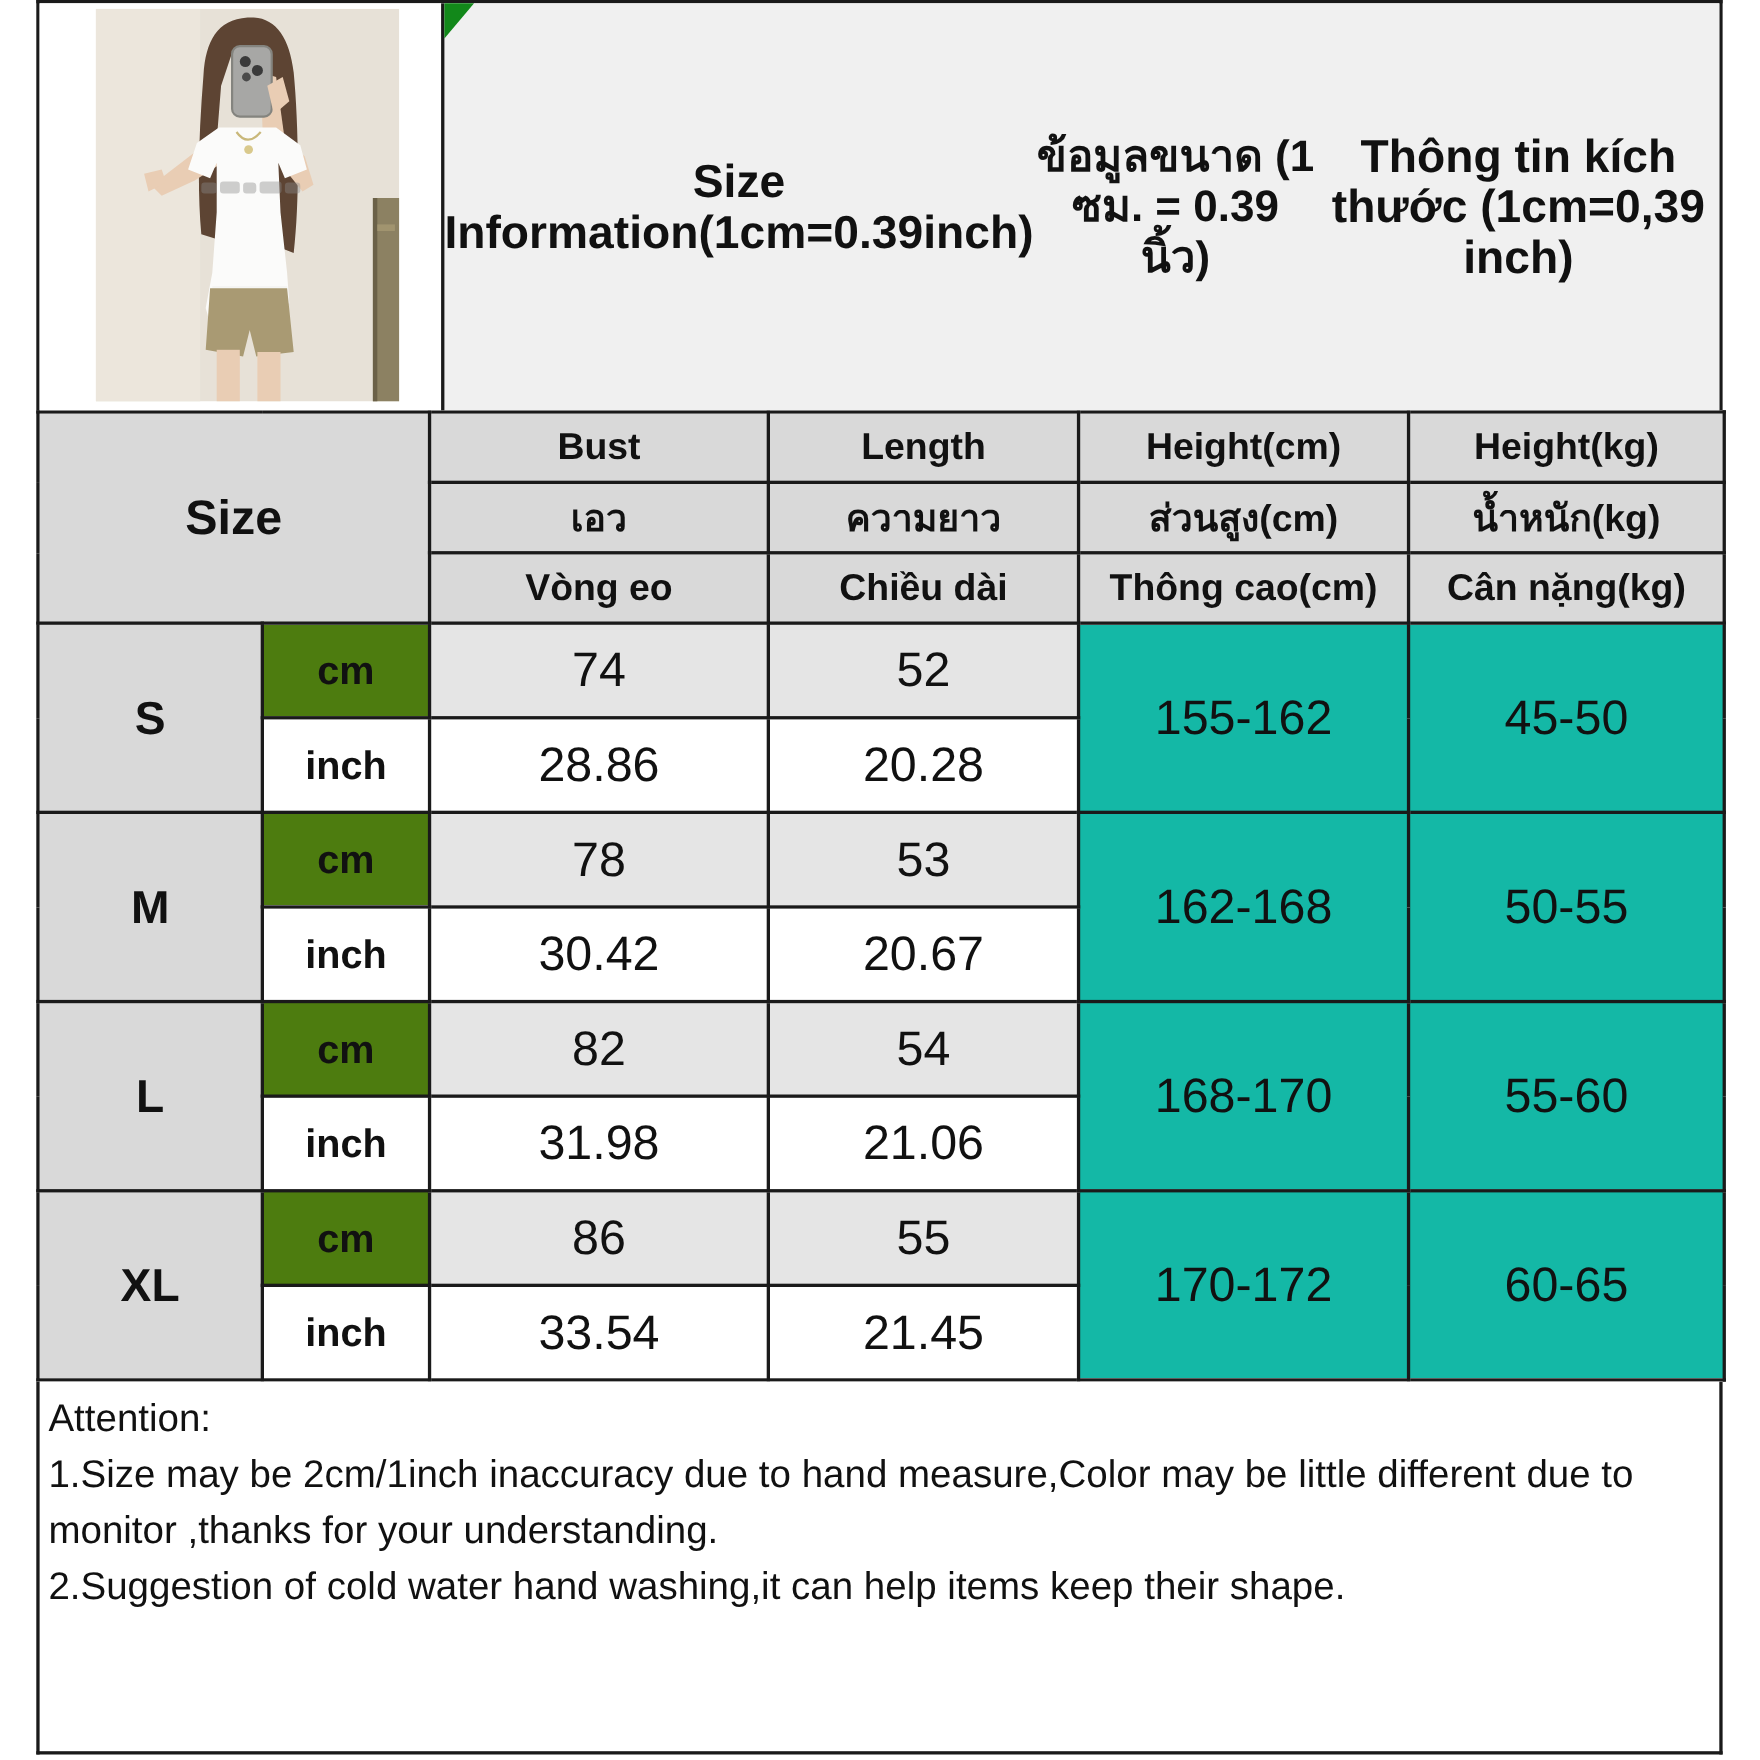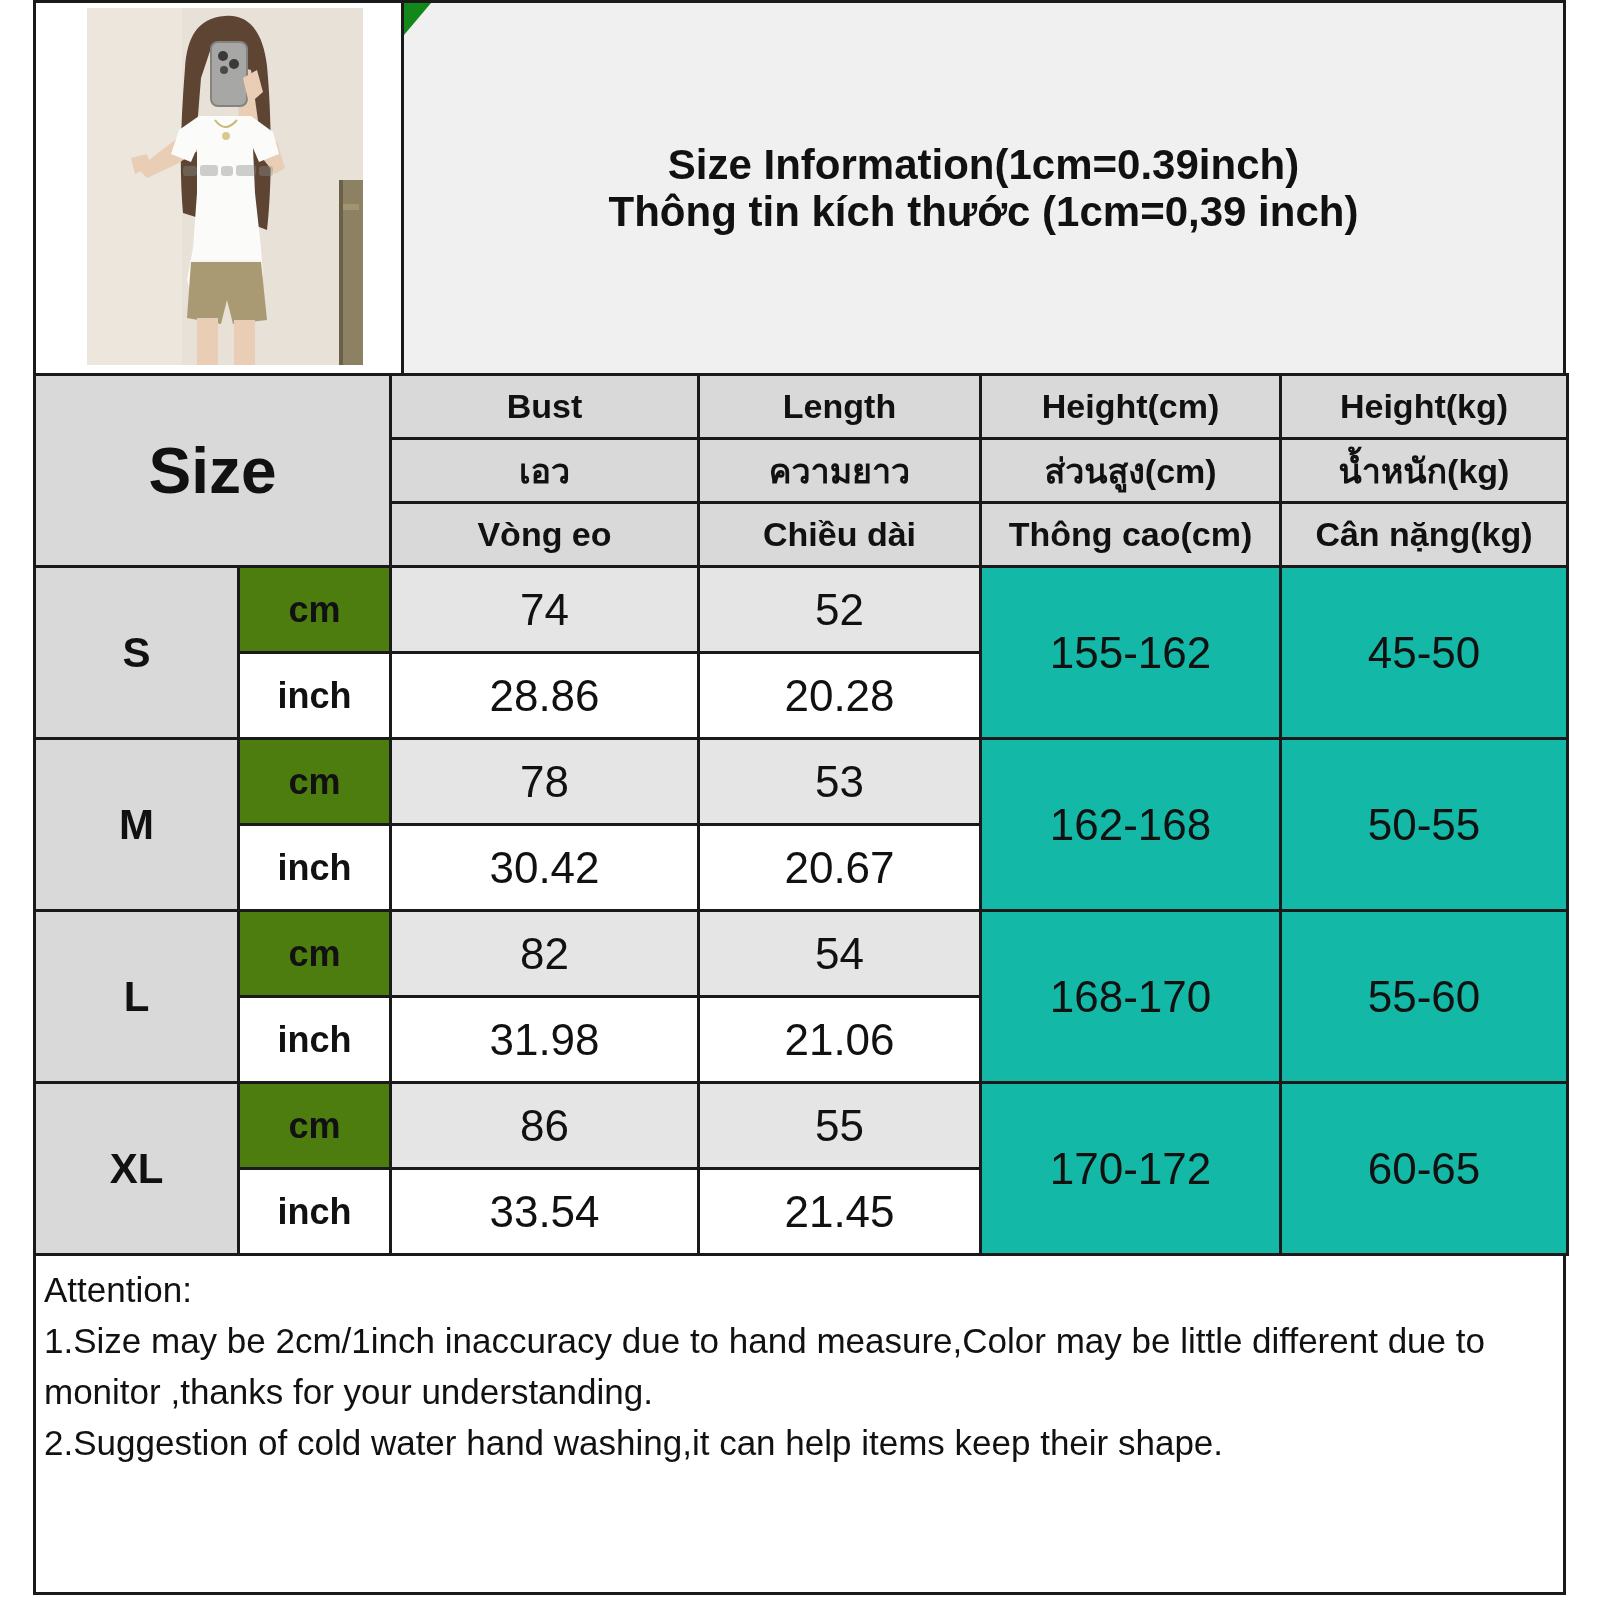--- a/index.html
+++ b/index.html
@@ -12,41 +12,41 @@
 
   
   .top-region{
     display:flex;height:373px;box-sizing:border-box;
     border:3px solid #1a1a1a;border-bottom:none;background:#ffffff;
   }
   .photo-panel{width:365px;position:relative;background:#ffffff;flex:0 0 365px;}
   .photo-panel svg{position:absolute;left:51px;top:5px;}
   .title-panel{
     flex:1;background:#f0f0f0;border-left:3px solid #1a1a1a;position:relative;
-    display:flex;flex-direction:column;justify-content:center;align-items:center;gap:1px;
+    display:flex;flex-direction:row;justify-content:center;align-items:center;gap:1px;
   }
   .corner-marker{
     position:absolute;top:0;left:0;width:0;height:0;
     border-top:32px solid #12881a;border-right:27px solid transparent;
   }
   .title-line{font-weight:bold;font-size:42px;line-height:46px;text-align:center;}
   .title-line.thai{font-size:40px;}
 
   
   table.size-table{
     border-collapse:collapse;table-layout:fixed;width:1533px;background:#ffffff;
   }
   table.size-table td{
     border:3px solid #1a1a1a;text-align:center;vertical-align:middle;
     padding:0;overflow:hidden;
   }
   tr.hdr{height:64px;}
   tr.data{height:86px;}
   td.hdr-cell{background:#d9d9d9;font-weight:bold;font-size:34px;margin-left:46px;}
-  td.size-cell{background:#d9d9d9;font-weight:bold;font-size:64px;}
+  td.size-cell{background:#d9d9d9;font-weight:bold;font-size:44px;}
   td.letter-cell{background:#d9d9d9;font-weight:bold;font-size:42px;}
   td.unit-cell{background:#4d7c0f;font-weight:bold;font-size:36px;}
   td.unit-cell.white{background:#ffffff;}
   td.val-cell{font-size:44px;background:#ffffff;}
   td.val-cell.light{background:#e5e5e5;}
   td.range-cell{font-size:44px;background:#14b8a6;}
 
   
   .attention{
     box-sizing:border-box;height:339px;background:#ffffff;
@@ -105,20 +105,21 @@
           <rect x="134" y="158" width="12" height="10" rx="3"></rect>
           <rect x="149" y="157" width="20" height="11" rx="3"></rect>
           <rect x="172" y="158" width="14" height="10" rx="3"></rect>
         </g>
       </svg>
     </div>
 
     <div class="title-panel">
       <div class="corner-marker"></div>
       <div class="title-line">Size Information(1cm=0.39inch)</div>
+      <div class="title-line thai">ข้อมูลขนาด (1 ซม. = 0.39 นิ้ว)</div>
       <div class="title-line">Thông tin kích thước (1cm=0,39 inch)</div>
     </div>
   </div>
 
   <table class="size-table">
     <colgroup>
       <col style="width:204px">
         <col style="width:152px">
         <col style="width:308px">
       <col style="width:282px">

